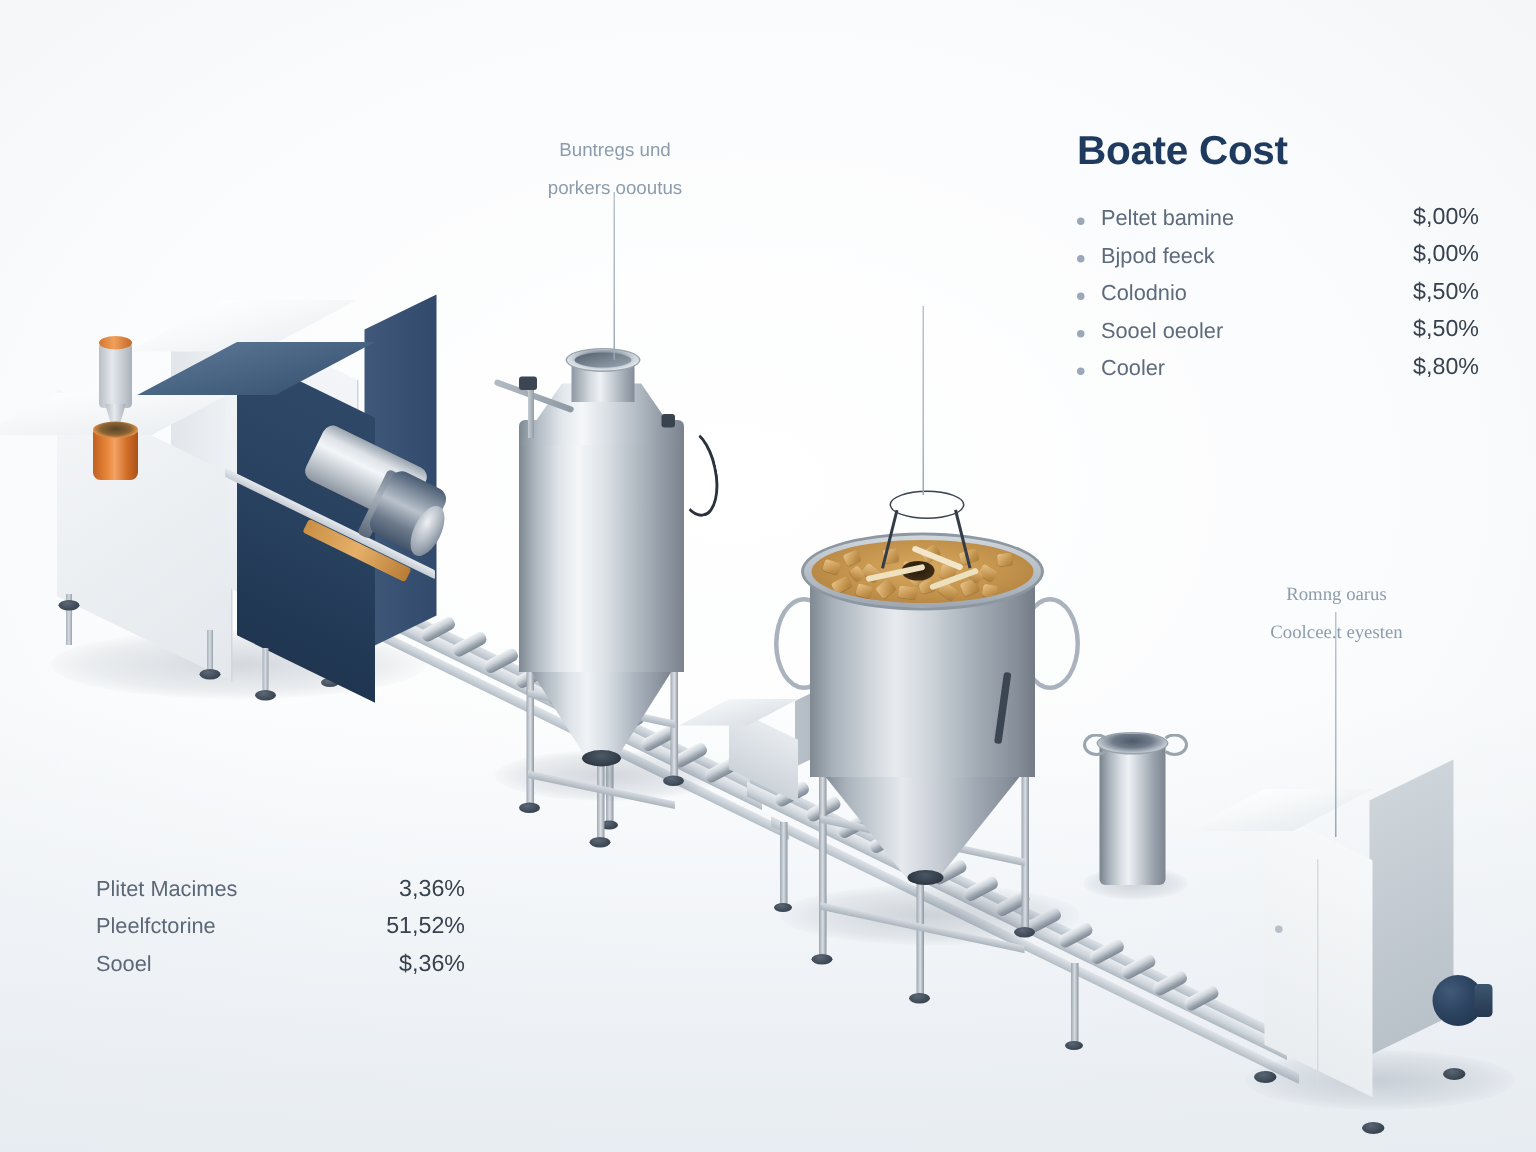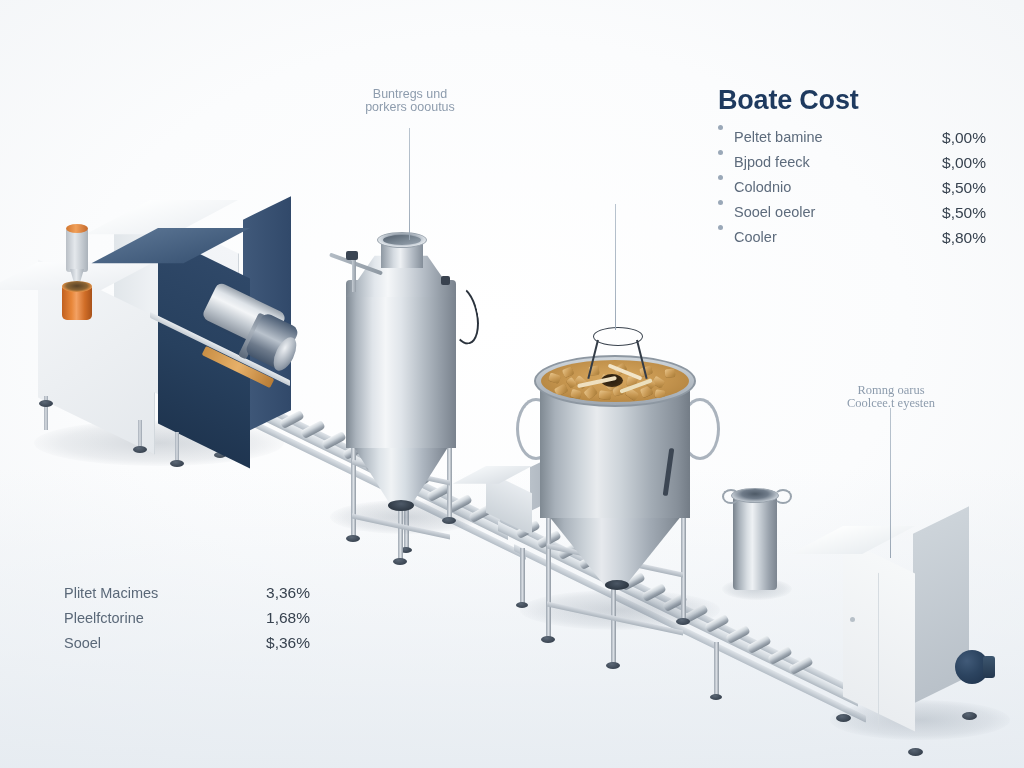--- a/index.html
+++ b/index.html
@@ -31,21 +31,21 @@
   .panel-title {
     font-weight: bold;
     color: #1e3a5f;
     letter-spacing: -0.2px;
   }
   #panel-cost { left: 718px; top: 84px; width: 268px; }
   #panel-cost .panel-title { font-size: 27px; line-height: 32px; }
   #panel-cost .rows { margin-top: 13px; }
   .cost-row {
     display: flex;
-    align-items: flex-start;
+    align-items: flex-end;
     height: 25px;
   }
   .cost-bullet {
     width: 5px; height: 5px;
     border-radius: 50%;
     background: #9aa8b8;
     margin-right: 11px;
     position: relative;
     top: -4px;
     flex: 0 0 auto;
@@ -74,21 +74,21 @@
     justify-content: space-between;
     height: 25px;
   }
   .mach-label { font-size: 14.5px; color: #5a6878; white-space: nowrap; }
   .mach-value { font-size: 15.5px; color: #37424f; white-space: nowrap; }
 
   
   .callout {
     position: absolute;
     font-size: 12.5px;
-    line-height: 13px;
+    line-height: 25px;
     color: #8d9cad;
     text-align: center;
     white-space: pre-line;
   }
   .leader {
     position: absolute;
     width: 1px;
     background: linear-gradient(to bottom, #b9c4cf 0%, #a9b5c2 70%, #9aa7b5 100%);
   }
 
@@ -677,21 +677,21 @@
   </div>
 
   <div class="panel" id="panel-machines">
     <div class="rows">
       <div class="mach-row">
         <span class="mach-label">Plitet Macimes</span>
         <span class="mach-value">3,36%</span>
       </div>
       <div class="mach-row">
         <span class="mach-label">Pleelfctorine</span>
-        <span class="mach-value">1,68%</span>
+        <span class="mach-value">51,52%</span>
       </div>
       <div class="mach-row">
         <span class="mach-label">Sooel</span>
         <span class="mach-value">$,36%</span>
       </div>
     </div>
   </div>
 
 </div>
 

